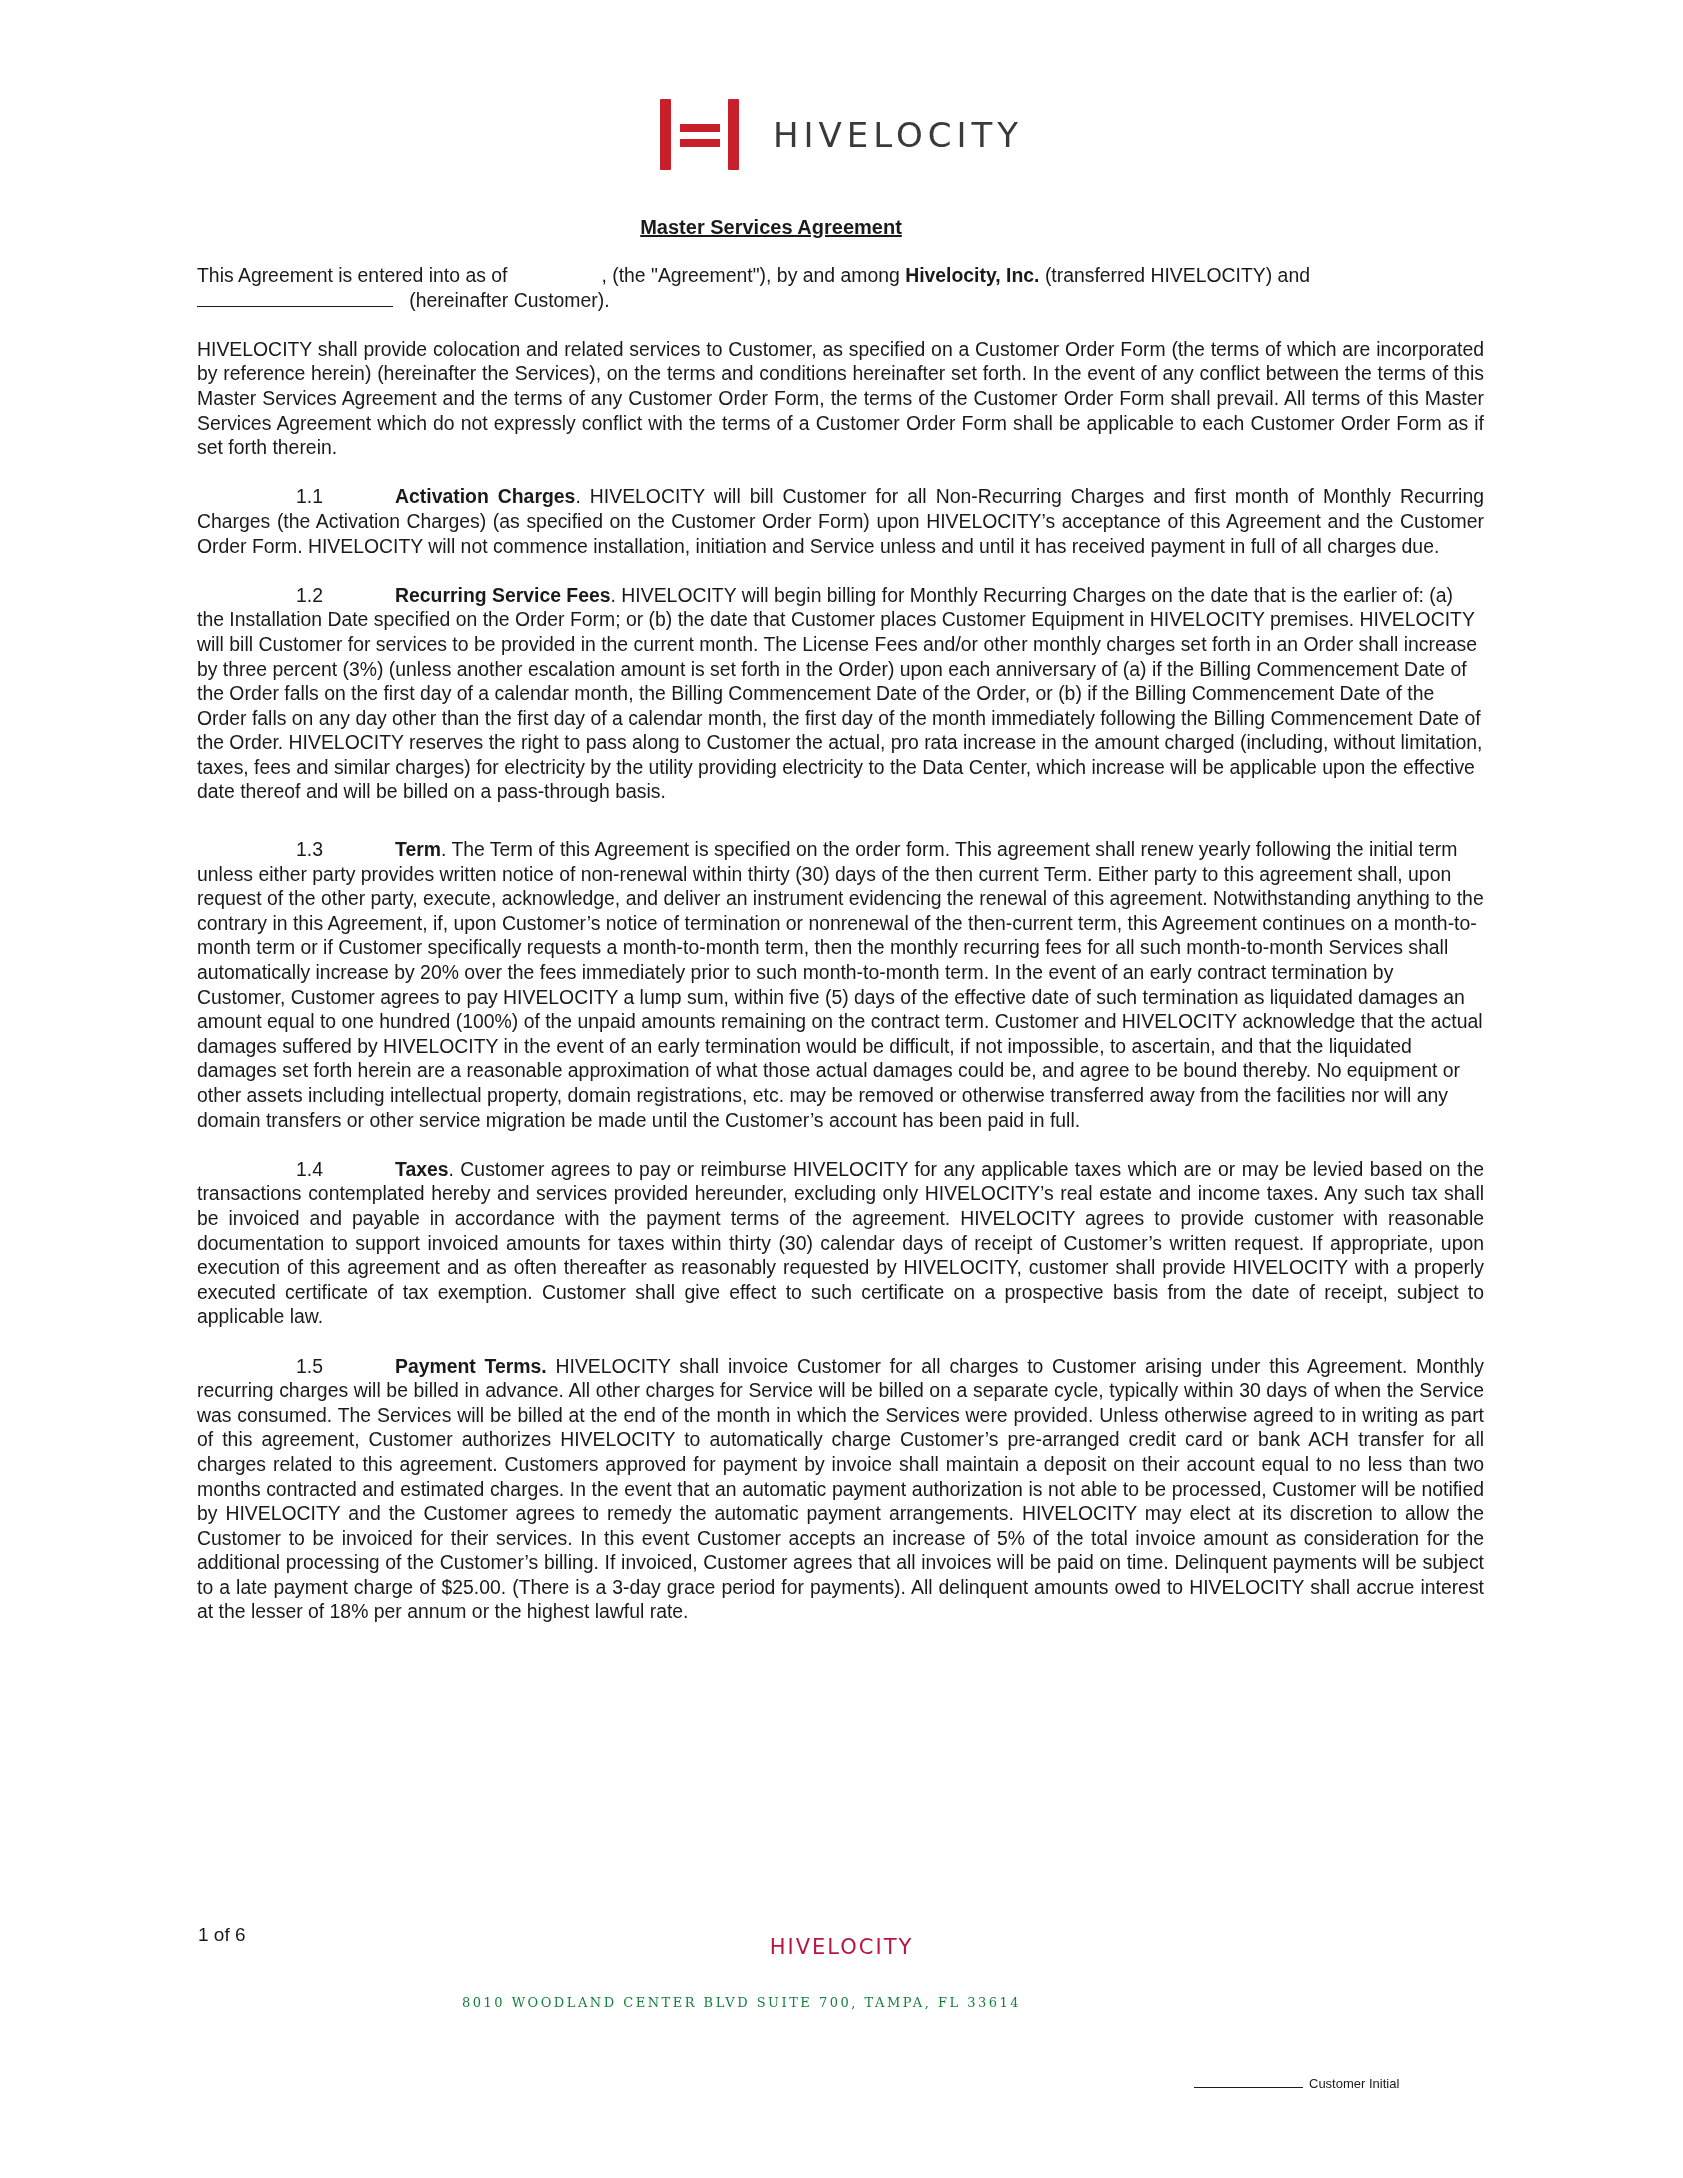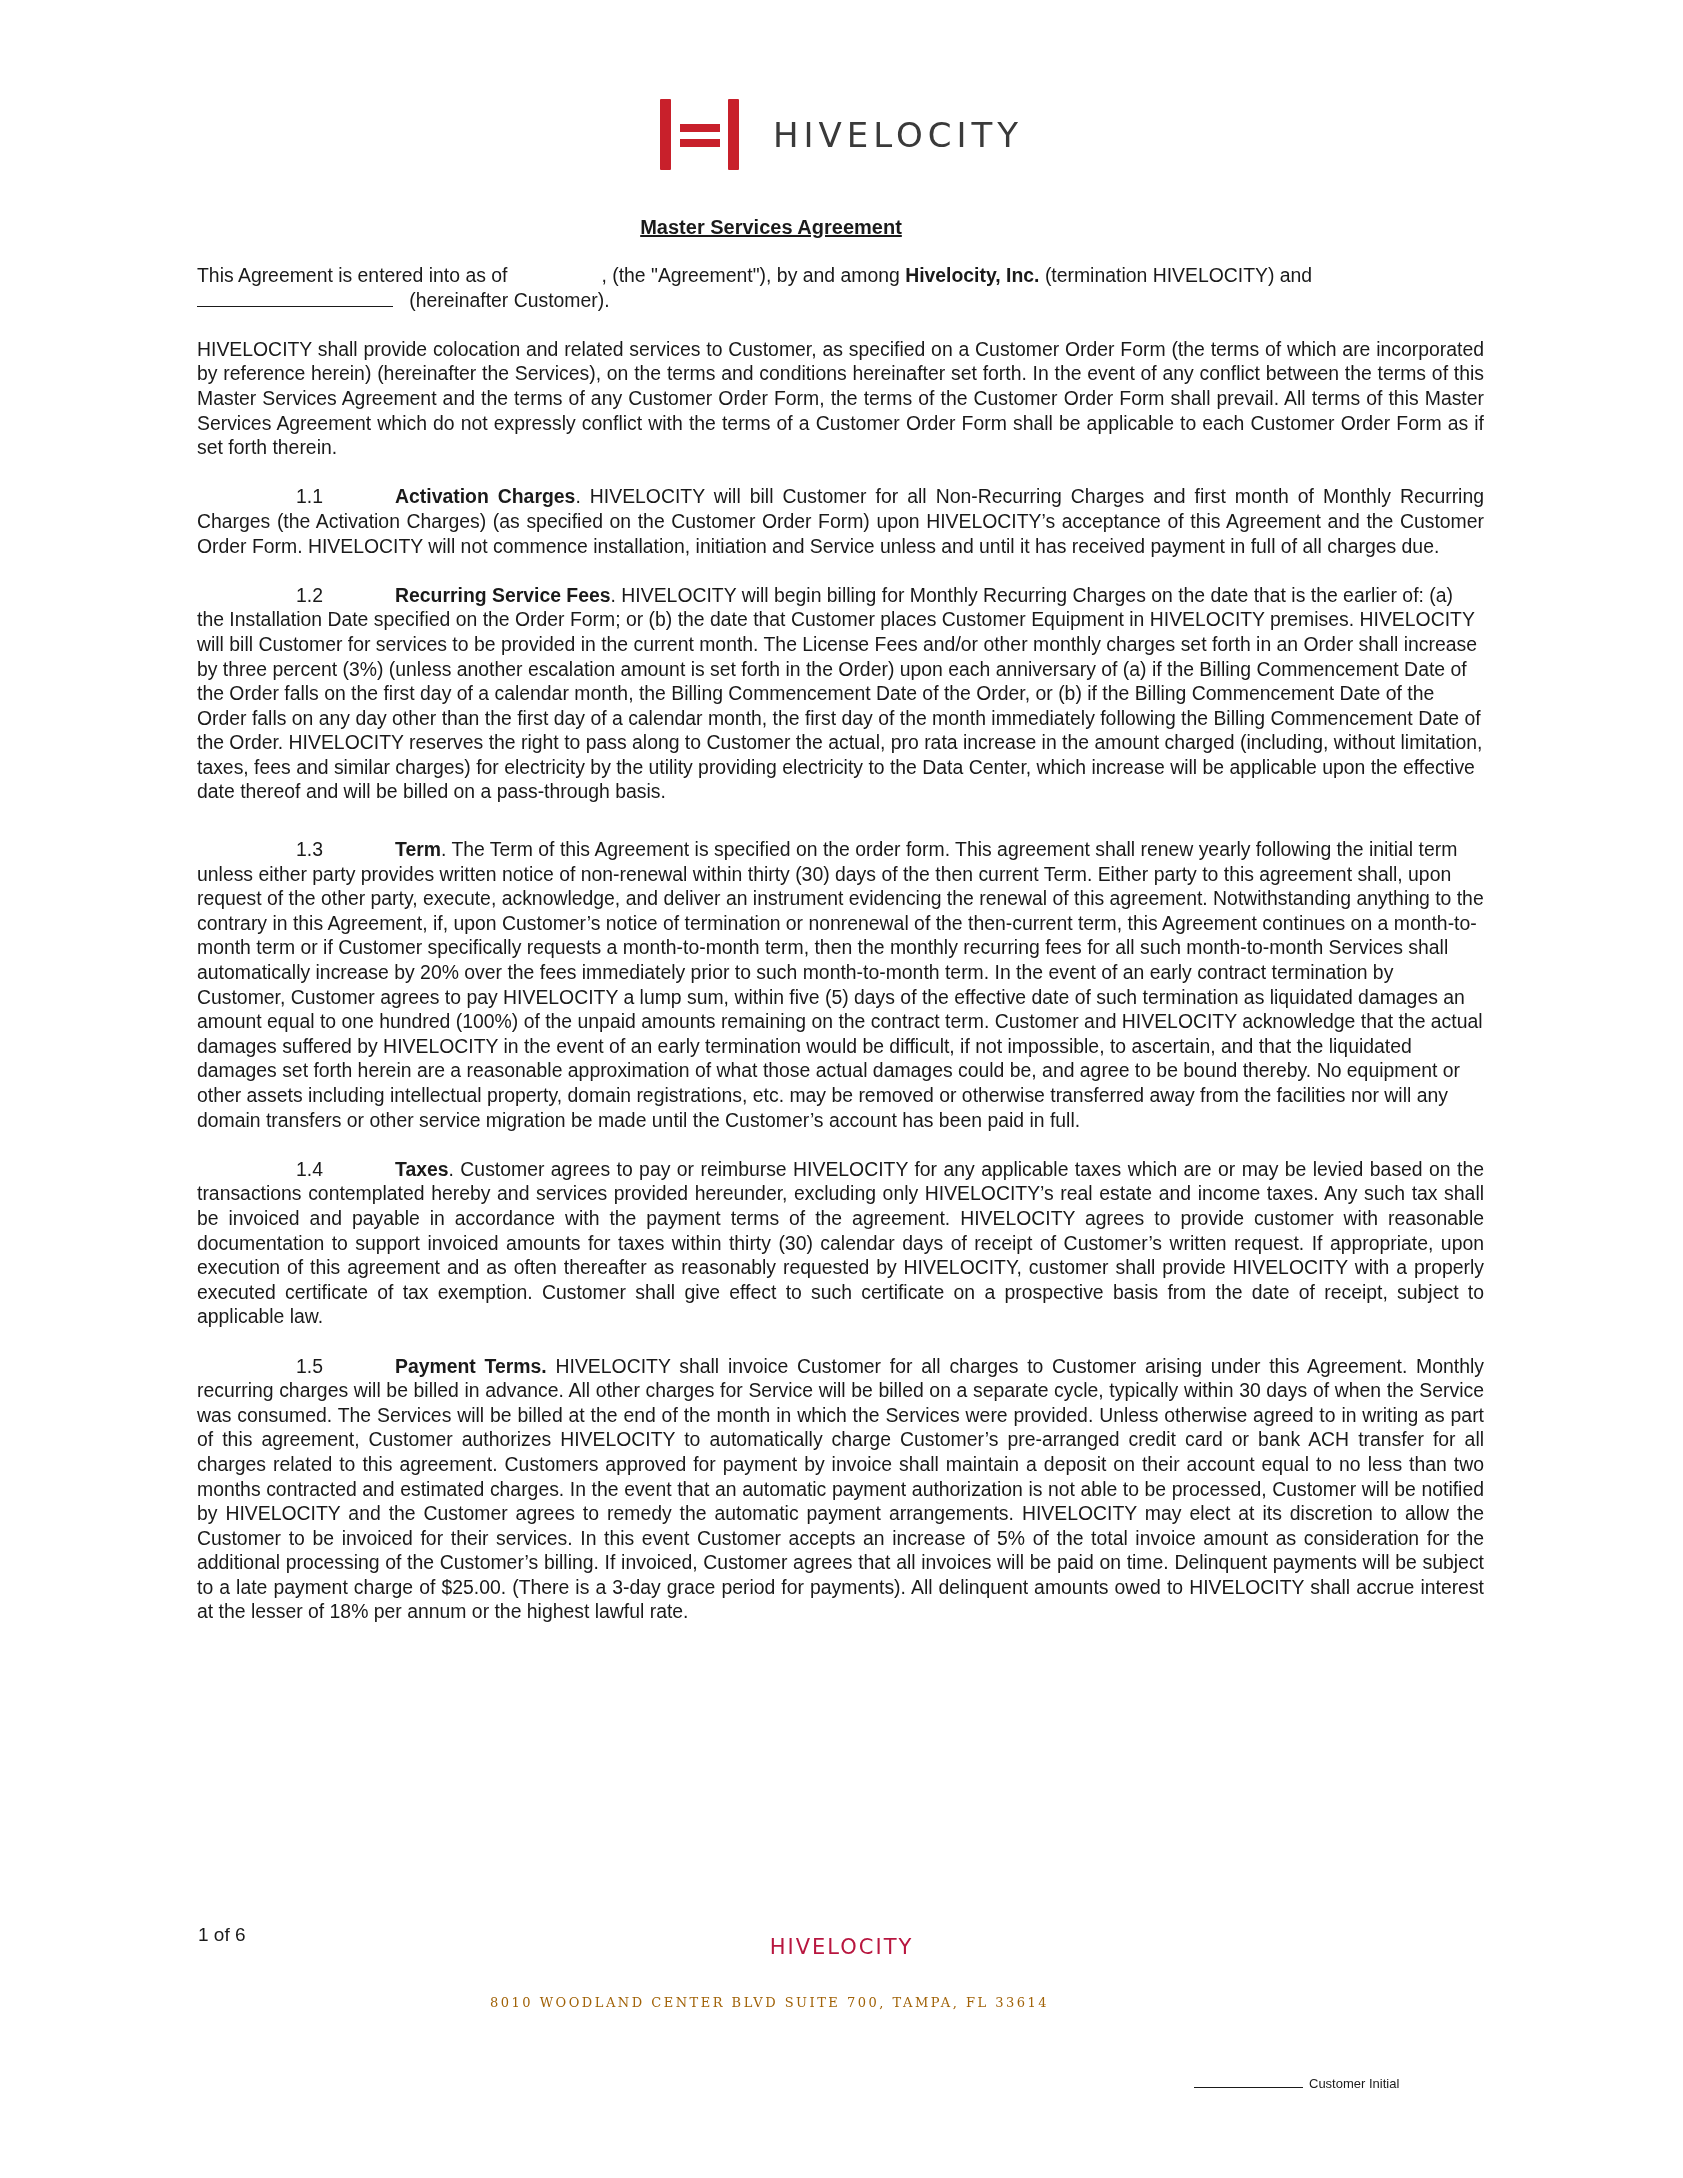--- a/index.html
+++ b/index.html
@@ -22,21 +22,21 @@
              line-height: 24.6px; }
   .content p { margin: 0 0 24.6px 0; text-align: justify; }
   .content p.ragged { text-align: left; }
   .num1 { display: inline-block; width: 99px; }
   .numsub { display: inline-block; width: 99px; margin-left: 99px; }
   .blank { display: inline-block; width: 196px; border-bottom: 1.5px solid #1a1a1a; height: 18px; vertical-align: baseline; }
   .gap { display: inline-block; width: 94px; }
   .footer-brand { position: absolute; top: 1935px; left: 0; width: 1683px; text-align: center;
                   color: #b8163f; font-family: "DejaVu Sans", sans-serif; font-size: 21px; letter-spacing: 2px; }
   .footer-addr { position: absolute; top: 1992px; left: 0; width: 1483px; text-align: center;
-                 color: #a16207; font-family: "DejaVu Serif", serif; font-size: 13px; letter-spacing: 2.5px; line-height: 22px; padding-left: 28px; }
+                 color: #15803d; font-family: "DejaVu Serif", serif; font-size: 13px; letter-spacing: 2.5px; line-height: 22px; }
   .page-num { position: absolute; top: 1924px; left: 198px; font-size: 19px; }
   .initial { position: absolute; top: 2069px; left: 1194px; font-size: 13px; }
   .initial .line { display: inline-block; width: 109px; border-bottom: 1.5px solid #1a1a1a; height: 18px; margin-right: 6px; }
 </style>
 </head>
 <body>
 
 <div class="logo">
   <div class="logo-mark">
     <div class="bar-v l"></div>
@@ -46,21 +46,21 @@
   </div>
   <span class="logo-text">HIVELOCITY</span>
 </div>
 
 <div class="title">Master Services Agreement</div>
 
 <div class="content">
   <p>
     <span>This Agreement is entered into as of</span><span class="gap"></span><span>, (the "Agreement"), by and among</span>
     <b>Hivelocity, Inc.</b>
-    <span>(termination HIVELOCITY) and</span><br>
+    <span>(transferred HIVELOCITY) and</span><br>
     <span class="blank"></span>&nbsp;&nbsp;&nbsp;<span>(hereinafter Customer).</span>
   </p>
 
   <p>HIVELOCITY shall provide colocation and related services to Customer, as specified on a Customer Order Form (the terms of which are incorporated by reference herein) (hereinafter the Services), on the terms and conditions hereinafter set forth. In the event of any conflict between the terms of this Master Services Agreement and the terms of any Customer Order Form, the terms of the Customer Order Form shall prevail.  All terms of this Master Services Agreement which do not expressly conflict with the terms of a Customer Order Form shall be applicable to each Customer Order Form as if set forth therein.</p>
 
 
   <p><span class="numsub">1.1</span><b>Activation Charges</b><span>. HIVELOCITY will bill Customer for all Non-Recurring Charges and first month of Monthly Recurring Charges (the Activation Charges) (as specified on the Customer Order Form) upon HIVELOCITY’s acceptance of this Agreement and the Customer Order Form. HIVELOCITY will not commence installation, initiation and Service unless and until it has received payment in full of all charges due.</span></p>
 
   <p class="ragged"><span class="numsub">1.2</span><b>Recurring Service Fees</b><span>. HIVELOCITY will begin billing for Monthly Recurring Charges on the date that is the earlier of: (a) the Installation Date specified on the Order Form; or (b) the date that Customer places Customer Equipment in HIVELOCITY premises. HIVELOCITY will bill Customer for services to be provided in the current month. The License Fees and/or other monthly charges set forth in an Order shall increase by three percent (3%) (unless another escalation amount is set forth in the Order) upon each anniversary of (a) if the Billing Commencement Date of the Order falls on the first day of a calendar month, the Billing Commencement Date of the Order, or (b) if the Billing Commencement Date of the Order falls on any day other than the first day of a calendar month, the first day of the month immediately following the Billing Commencement Date of the Order. HIVELOCITY reserves the right to pass along to Customer the actual, pro rata increase in the amount charged (including, without limitation, taxes, fees and similar charges) for electricity by the utility providing electricity to the Data Center, which increase will be applicable upon the effective date thereof and will be billed on a pass-through basis.</span></p>
 

